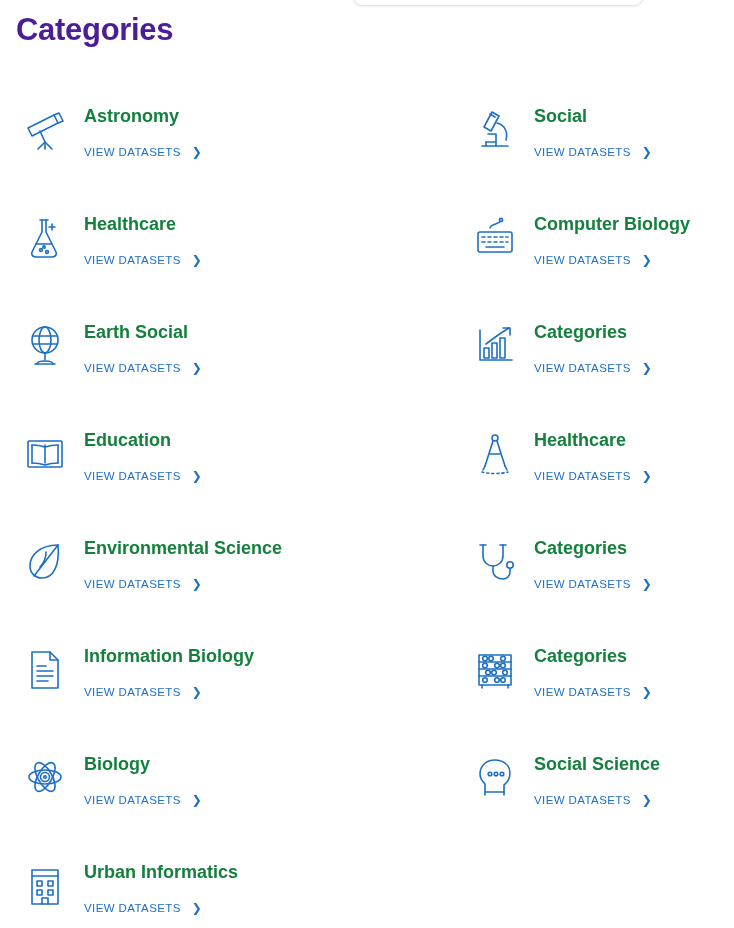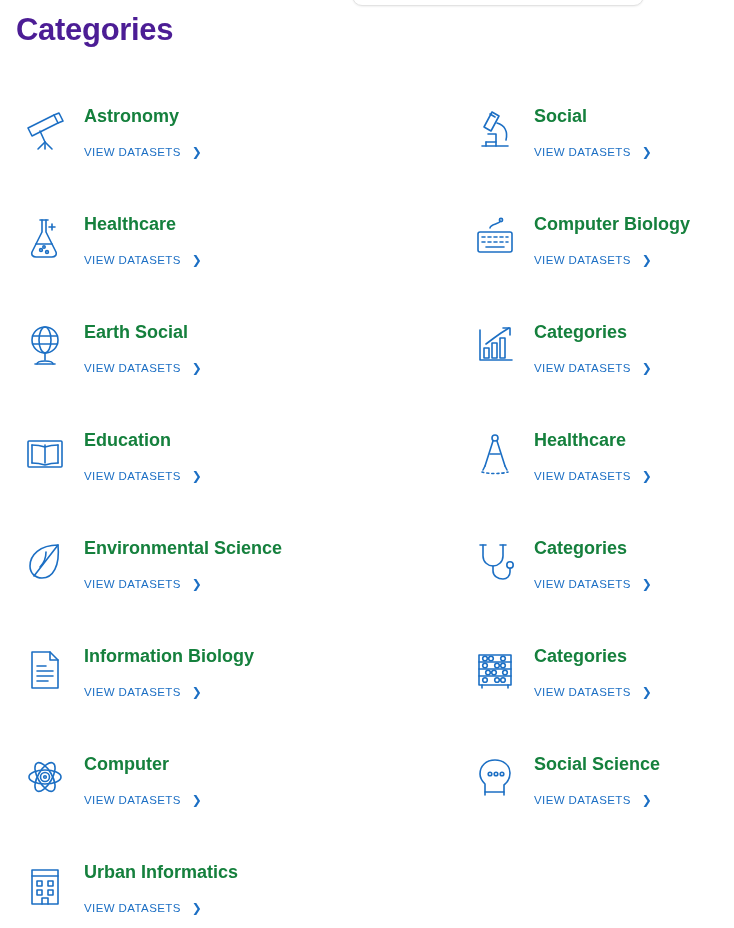--- a/index.html
+++ b/index.html
@@ -356,21 +356,21 @@
       <div class="cat-icon">
         <svg width="50" height="50" viewBox="0 0 50 50" fill="none" stroke="#1c6fc4" stroke-width="1.6" stroke-linecap="round" stroke-linejoin="round">
           <circle cx="25" cy="25" r="4.5"></circle>
           <ellipse cx="25" cy="25" rx="16" ry="7"></ellipse>
           <ellipse cx="25" cy="25" rx="16" ry="7" transform="rotate(60 25 25)"></ellipse>
           <ellipse cx="25" cy="25" rx="16" ry="7" transform="rotate(120 25 25)"></ellipse>
           <circle cx="25" cy="25" r="1.3"></circle>
         </svg>
       </div>
       <div class="cat-body">
-        <div class="cat-name">Computer</div>
+        <div class="cat-name">Biology</div>
         <a class="cat-link">
           <span>VIEW DATASETS</span>
           <span class="chev">❯</span>
         </a>
       </div>
     </div>
 
     <div class="cat">
       <div class="cat-icon">
         <svg width="50" height="50" viewBox="0 0 50 50" fill="none" stroke="#1c6fc4" stroke-width="1.6" stroke-linecap="round" stroke-linejoin="round">

